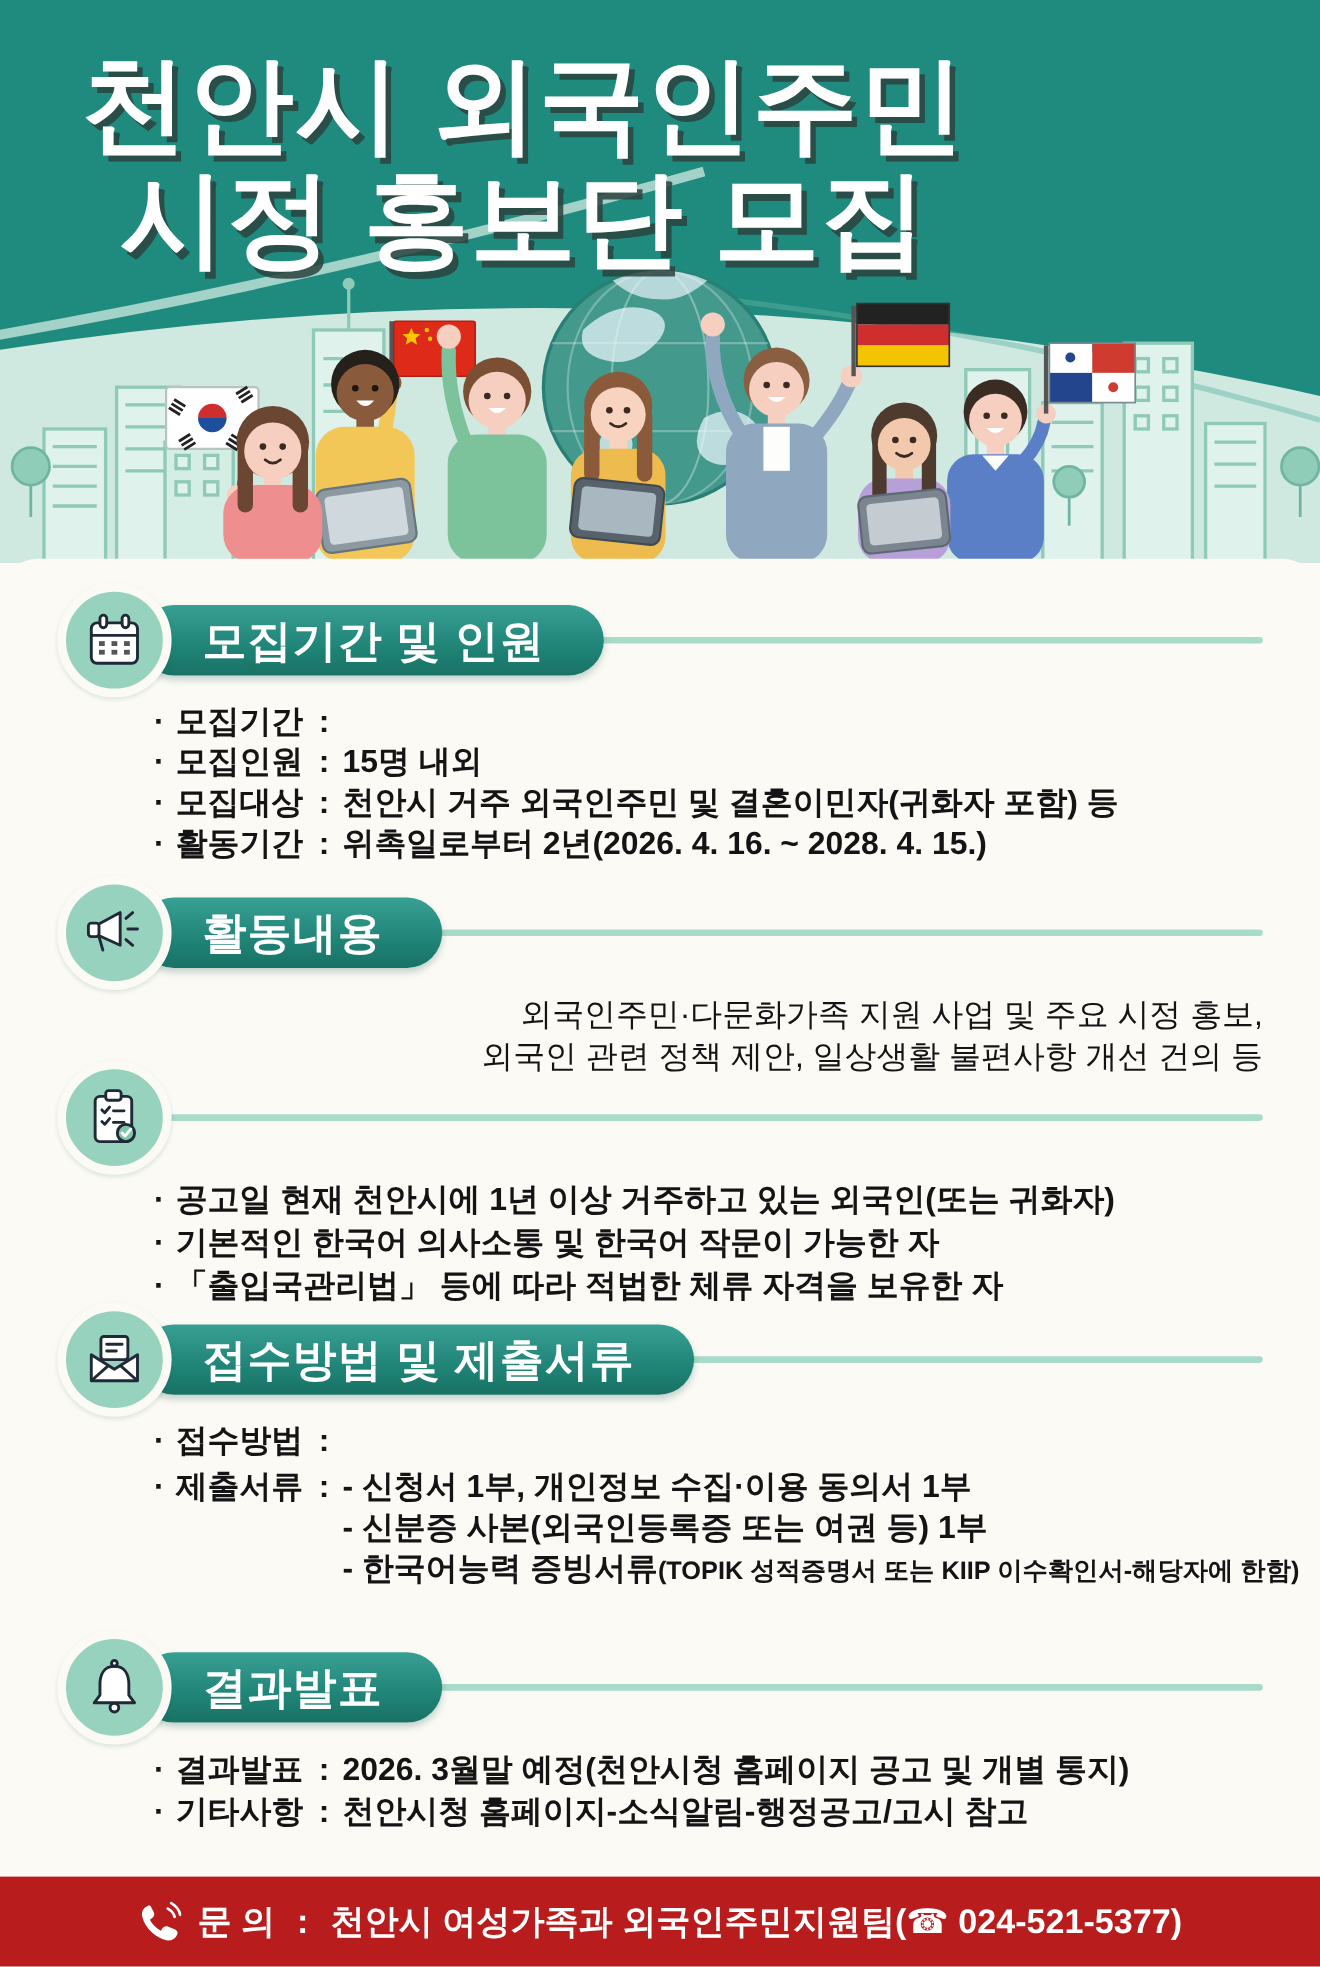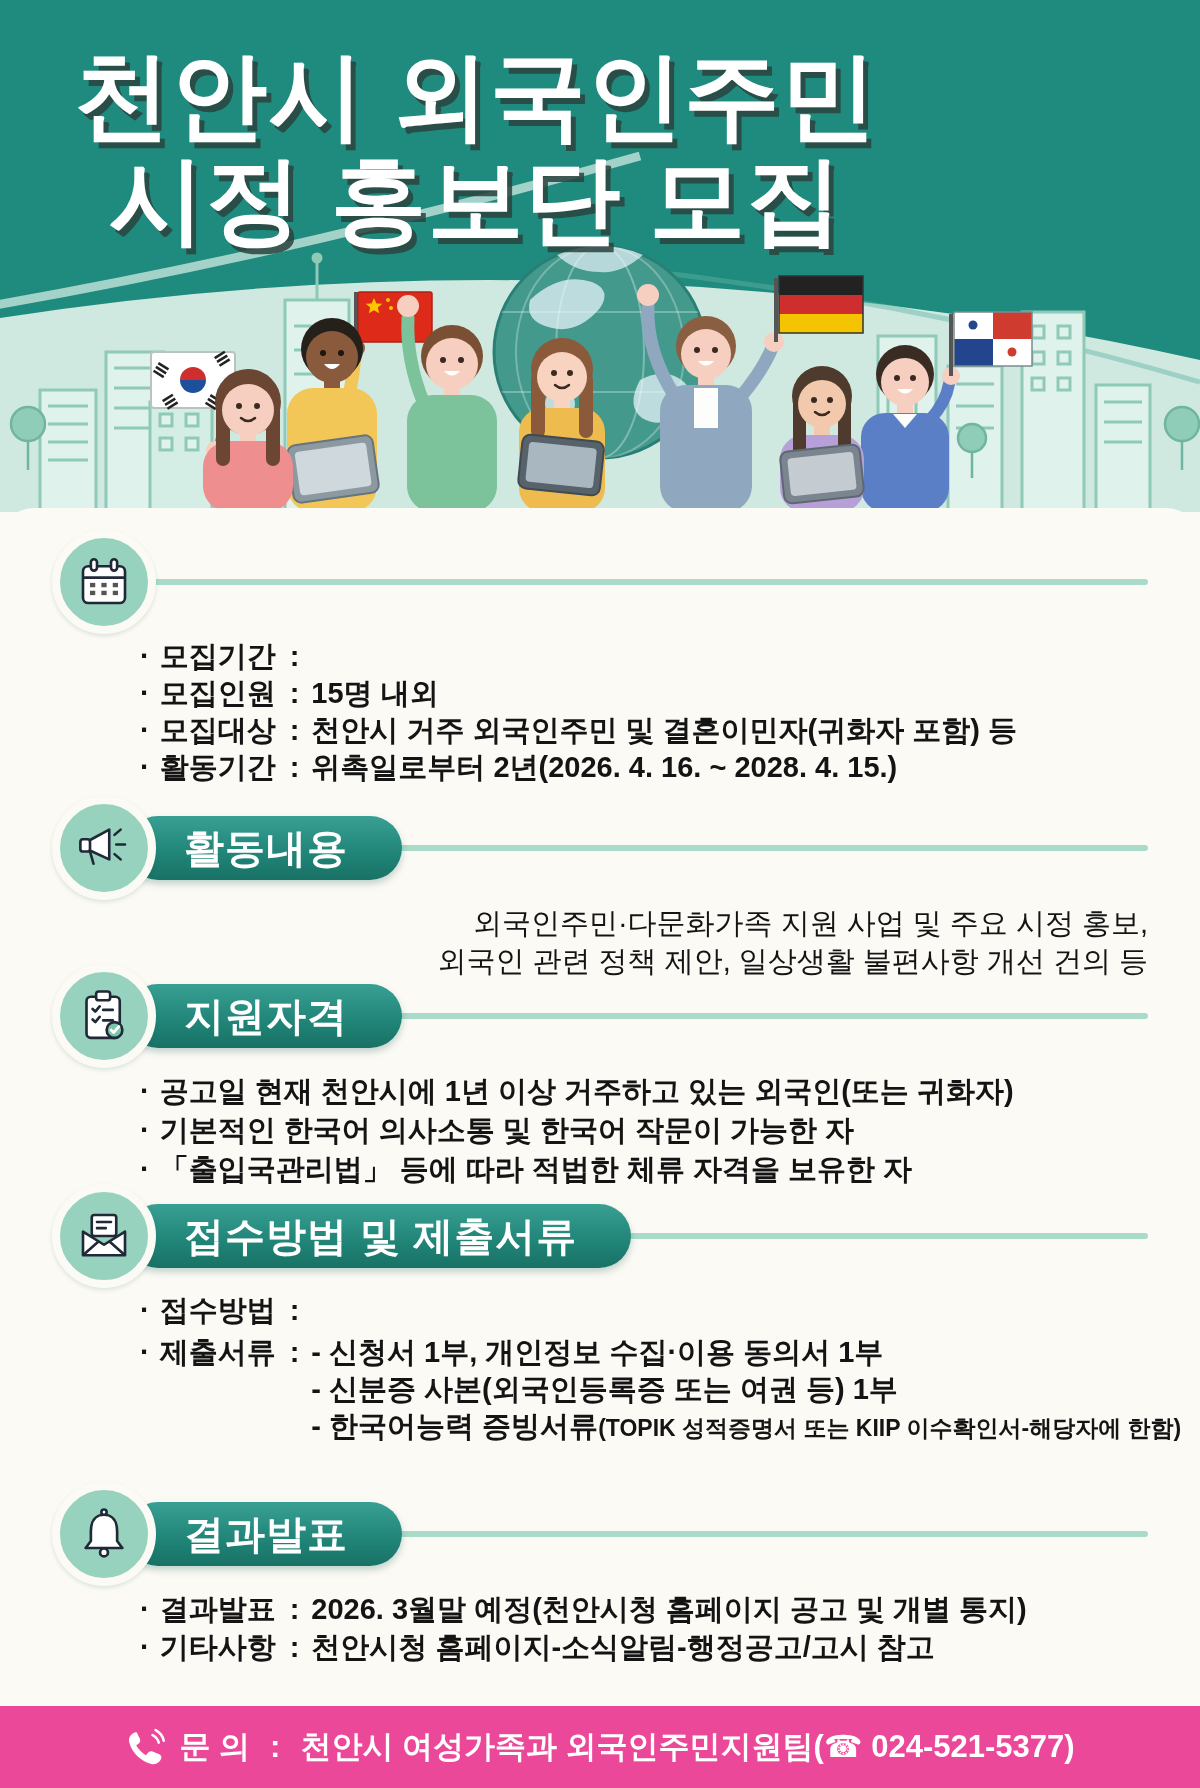--- a/index.html
+++ b/index.html
@@ -47,21 +47,21 @@
   .para-line{line-height:38px;margin-left:20px;font-weight:400;text-align:right;}
   .blist .row{line-height:39px;}
   .kv{align-items:flex-start;}
   .kv .val-block{font-weight:700;}
   .kv .val-block div{line-height:37px;white-space:nowrap;}
   .kv .small{font-size:23px;}
   .kv + .kv{margin-top:5px;}
   .s5 .row{line-height:38px;}
   
   .footer{
-    position:absolute;left:0;right:0;bottom:0;height:82px;background:#ec4899;
+    position:absolute;left:0;right:0;bottom:0;height:82px;background:#b91c1c;
     display:flex;align-items:center;justify-content:center;gap:14px;
     color:#fff;font-size:31px;font-weight:800;white-space:nowrap;
   }
   .footer .f-sep{margin:0 6px;}
 </style>
 </head>
 <body>
 
 <div class="poster">
 
@@ -321,20 +321,21 @@
           <g fill="#555" stroke="none">
             <rect x="16" y="33" width="6" height="5"></rect>
               <rect x="29" y="33" width="6" height="5"></rect>
               <rect x="42" y="33" width="6" height="5"></rect>
             <rect x="16" y="42" width="6" height="5"></rect>
               <rect x="29" y="42" width="6" height="5"></rect>
               <rect x="42" y="42" width="6" height="5"></rect>
           </g>
         </svg>
       </div>
+      <div class="pill">모집기간 및 인원</div>
       <div class="rule"></div>
     </div>
     <div class="sec-body">
       <div class="row">
         <span class="lbl">모집기간</span>
         <span class="sep">:</span>
       </div>
       <div class="row">
         <span class="lbl">모집인원</span>
         <span class="sep">:</span>
@@ -376,21 +377,20 @@
     <div class="sec-head">
       <div class="icon-circle">
         <svg width="56" height="56" viewBox="0 0 64 64" fill="#fff" stroke="#1f2937" stroke-width="3" stroke-linejoin="round">
           <rect x="12" y="10" width="38" height="47" rx="5"></rect>
           <rect x="23" y="4" width="16" height="10" rx="3"></rect>
           <path d="M19,24 l3,3 5,-6 M31,25 h11 M19,36 l3,3 5,-6 M31,37 h11" fill="none" stroke-linecap="round"></path>
           <circle cx="44" cy="48" r="9" fill="#7cc5a8"></circle>
           <path d="M40,48 l3,3 6,-7" fill="none" stroke="#fff" stroke-width="3.2" stroke-linecap="round"></path>
         </svg>
       </div>
-      <div class="pill">지원자격</div>
       <div class="rule"></div>
     </div>
     <div class="sec-body blist">
       <div class="row">
         <span class="val">공고일 현재 천안시에 1년 이상 거주하고 있는 외국인(또는 귀화자)</span>
       </div>
       <div class="row">
         <span class="val">기본적인 한국어 의사소통 및 한국어 작문이 가능한 자</span>
       </div>
       <div class="row">

